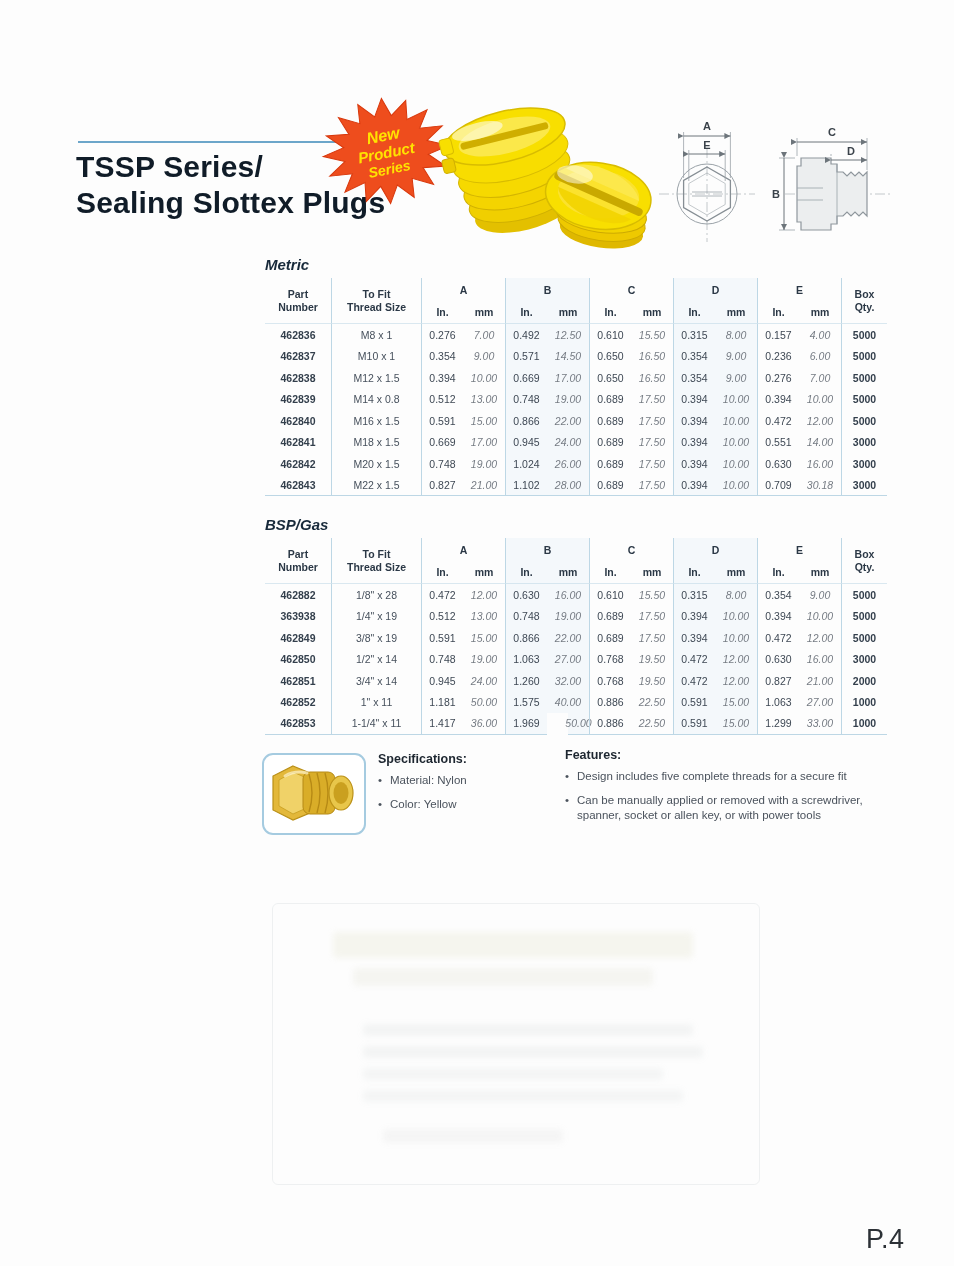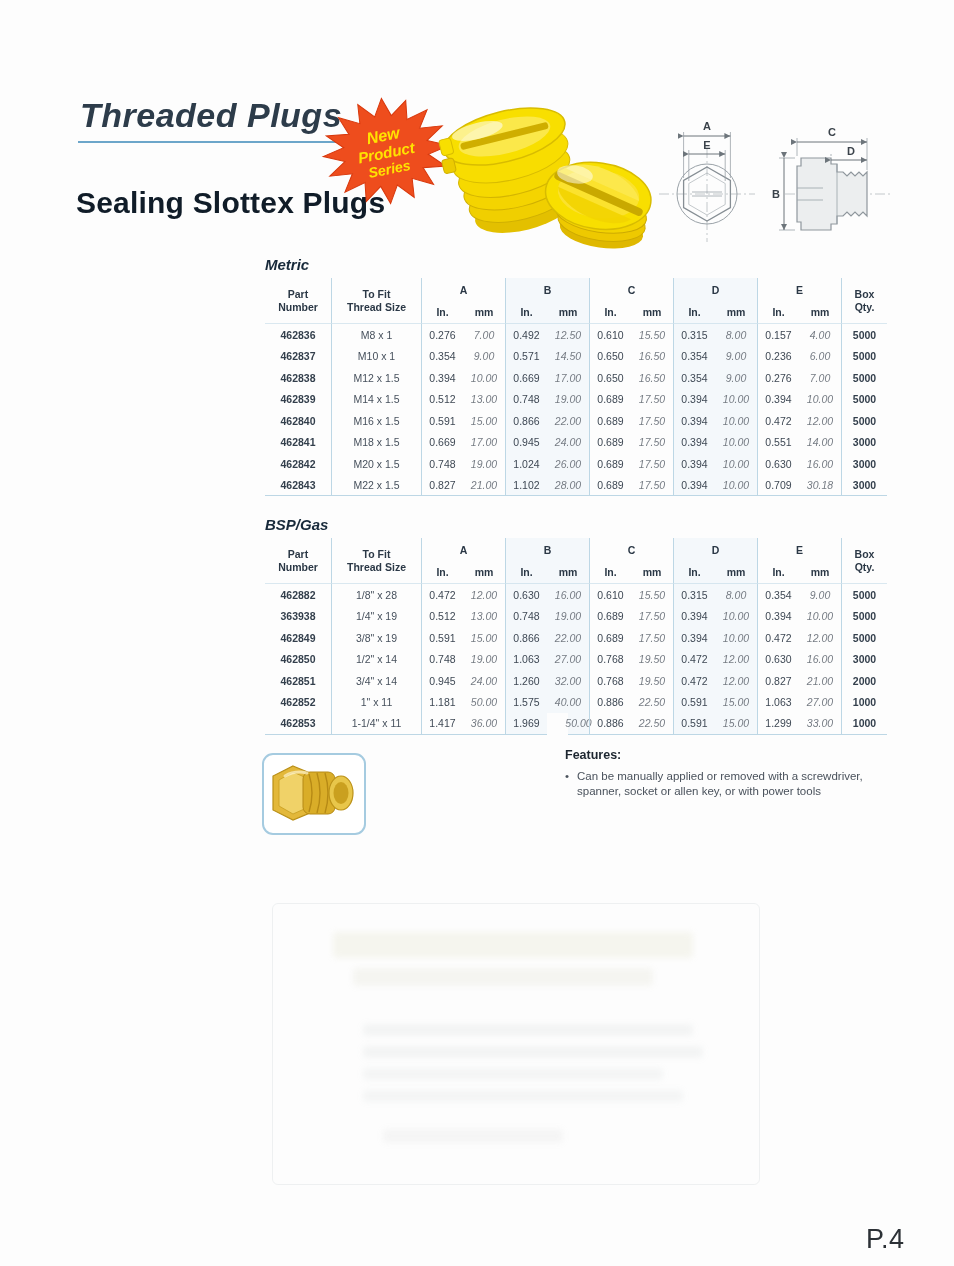--- a/index.html
+++ b/index.html
@@ -58,22 +58,22 @@
   .g7 { left:110px; top:225px; width:180px; height:14px; background:rgba(150,155,150,.08); }
 
   
   .page-number { left:866px; top:1224px; font-size:27px; color:#2c3136; letter-spacing:.5px; }
 </style>
 </head>
 <body>
 
 <div class="page">
 
-  <div class="abs category-title">Threaded Plugs</div>
   <div class="abs title-rule"></div>
+  <div class="abs series-line1">TSSP Series/</div>
   <div class="abs series-line2">Sealing Slottex Plugs</div>
 
   <svg class="abs" style="left:320px;top:95px;" width="132" height="112" viewBox="0 0 130 110">
     <g transform="rotate(-5 65 55)">
       <polygon fill="#ee4d1d" stroke="#d8380c" stroke-width="1" points="127,55 106.2,61.8 122.3,74.9 99.9,74.5 108.8,91.8 88.3,84.1 88.7,103 73.2,89.3 65,107 56.8,89.3 41.3,103 41.7,84.1 21.2,91.8 30.1,74.5 7.7,74.9 23.8,61.8 3,55 23.8,48.2 7.7,35.1 30.1,35.5 21.2,18.2 41.7,25.9 41.3,7 56.8,20.7 65,3 73.2,20.7 88.7,7 88.3,25.9 108.8,18.2 99.9,35.5 122.3,35.1 106.2,48.2"></polygon>
       <g font-family="Liberation Sans, sans-serif" font-weight="800" font-style="italic" fill="#ffe300" text-anchor="middle" transform="rotate(-6 65 55)">
         <text x="65" y="45" font-size="16">New</text>
         <text x="65" y="62" font-size="15">Product</text>
         <text x="65" y="78" font-size="14">Series</text>
       </g>
@@ -217,21 +217,21 @@
       <div class="c inv bl tint" style="grid-area: 5 / 5;">0.669</div>
       <div class="c mm tint" style="grid-area: 5 / 6;">17.00</div>
       <div class="c inv bl" style="grid-area: 5 / 7;">0.650</div>
       <div class="c mm" style="grid-area: 5 / 8;">16.50</div>
       <div class="c inv bl tint" style="grid-area: 5 / 9;">0.354</div>
       <div class="c mm tint" style="grid-area: 5 / 10;">9.00</div>
       <div class="c inv bl" style="grid-area: 5 / 11;">0.276</div>
       <div class="c mm" style="grid-area: 5 / 12;">7.00</div>
       <div class="c qty bl" style="grid-area: 5 / 13;">5000</div>
       <div class="c pn" style="grid-area: 6 / 1;">462839</div>
-      <div class="c thr bl" style="grid-area: 6 / 2;">M14 x 1.5</div>
+      <div class="c thr bl" style="grid-area: 6 / 2;">M14 x 0.8</div>
       <div class="c inv bl" style="grid-area: 6 / 3;">0.512</div>
       <div class="c mm" style="grid-area: 6 / 4;">13.00</div>
       <div class="c inv bl tint" style="grid-area: 6 / 5;">0.748</div>
       <div class="c mm tint" style="grid-area: 6 / 6;">19.00</div>
       <div class="c inv bl" style="grid-area: 6 / 7;">0.689</div>
       <div class="c mm" style="grid-area: 6 / 8;">17.50</div>
       <div class="c inv bl tint" style="grid-area: 6 / 9;">0.394</div>
       <div class="c mm tint" style="grid-area: 6 / 10;">10.00</div>
       <div class="c inv bl" style="grid-area: 6 / 11;">0.394</div>
       <div class="c mm" style="grid-area: 6 / 12;">10.00</div>
@@ -411,24 +411,32 @@
       <polygon points="28,10 52,20 52,54 28,64 8,54 8,20" fill="#e3b83a" stroke="#b98f17" stroke-width="1.2"></polygon>
       <polygon points="28,16 46,24 46,50 28,58 14,50 14,24" fill="#f0d268" stroke="#c79d1e" stroke-width="0.8"></polygon>
       <rect x="38" y="16" width="32" height="42" rx="7" fill="#d9ad28" stroke="#b68a15" stroke-width="1"></rect>
       <path d="M44 18 q6 19 0 38 M52 17 q6 20 0 40 M60 17 q6 20 0 40" stroke="#b68a15" stroke-width="1.4" fill="none"></path>
       <ellipse cx="76" cy="37" rx="12" ry="17" fill="#e8c64a" stroke="#bb9118" stroke-width="1.2"></ellipse>
       <ellipse cx="76" cy="37" rx="7.5" ry="11" fill="#caa01f"></ellipse>
       <path d="M20 20 q10 -6 22 -3" stroke="#fdf3cd" stroke-width="3" fill="none" opacity="0.7" stroke-linecap="round"></path>
     </svg>
   </div>
 
+  <div class="abs specs-block">
+    <div class="blk-title">Specifications:</div>
+    <ul class="blk-list">
+      <li>Material: Nylon</li>
+      <li>Color: Yellow</li>
+    </ul>
+  </div>
 
   <div class="abs features-block">
     <div class="blk-title">Features:</div>
     <ul class="blk-list">
+      <li>Design includes five complete threads for a secure fit</li>
       <li>Can be manually applied or removed with a screwdriver, spanner, socket or allen key, or with power tools</li>
     </ul>
   </div>
 
   <div class="abs ghost">
     <div class="g1"></div>
       <div class="g2"></div>
       <div class="g3"></div>
       <div class="g4"></div>
     <div class="g5"></div>

